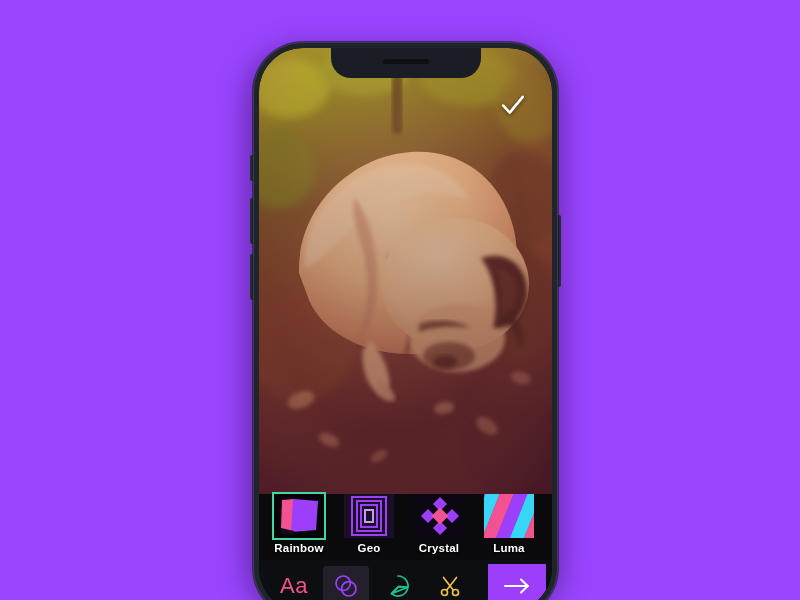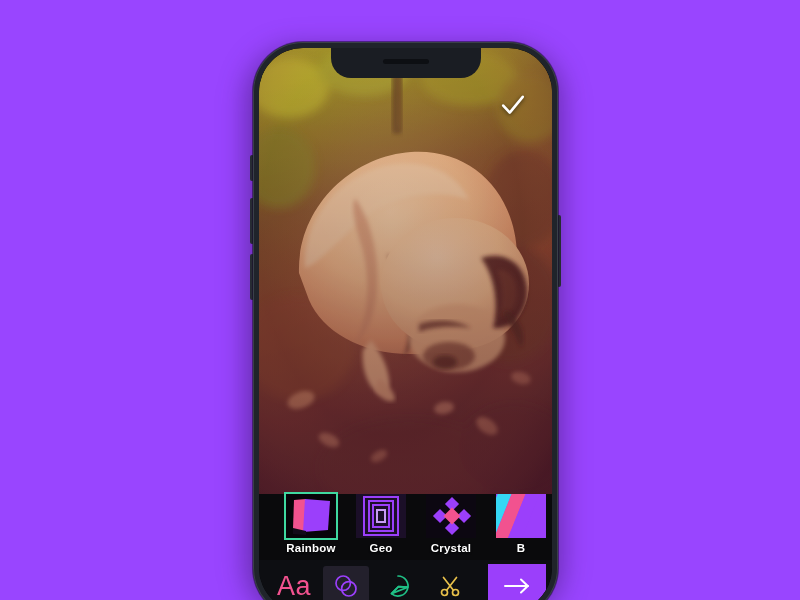--- a/index.html
+++ b/index.html
@@ -58,21 +58,21 @@
 
   .check{
     position:absolute; right:26px; top:44px; z-index:25;
     width:26px; height:26px;
   }
   .check svg{ width:100%; height:100%; display:block;
     filter:drop-shadow(0 1px 2px rgba(0,0,0,.6)); }
 
   
   .filters{
-    position:absolute; left:16px; right:0; top:440px; height:68px;
+    position:absolute; left:4px; right:0; top:440px; height:68px;
     display:flex; align-items:flex-start; gap:14px;
     padding:6px 0 0 8px; z-index:20;
   }
   .filter{ width:56px; flex:0 0 56px; text-align:center; }
   .thumb{
     width:50px; height:44px; margin:0 auto; position:relative;
     background:#0c0711; overflow:hidden;
   }
   .filter.sel .thumb{ box-shadow:0 0 0 2px #3fd9a0; }
   .thumb svg{ display:block; width:100%; height:100%; }
@@ -89,21 +89,21 @@
     display:flex; align-items:center;
   }
   .tool{
     width:46px; height:40px; margin-left:6px;
     display:flex; align-items:center; justify-content:center;
     border-radius:3px;
   }
   .tool:first-child{ margin-left:12px; }
   .tool.active{ background:#23202c; }
   .tool svg{ display:block; }
-  .aa{ color:#f2528f; font-size:27px; font-weight:normal; letter-spacing:.5px; }
+  .aa{ color:#f2528f; font-size:22px; font-weight:normal; letter-spacing:.5px; }
   .send{
     position:absolute; right:6px; top:4px;
     width:58px; height:44px; background:#9b3ffb;
     display:flex; align-items:center; justify-content:center;
   }
 </style>
 </head>
 <body>
 
 <div class="phone-shadow"></div>
@@ -267,20 +267,35 @@
               <rect x="21" y="5" width="10" height="10" fill="#9b3ffb" transform="rotate(45 26 10)"></rect>
               <rect x="21" y="29" width="10" height="10" fill="#9b3ffb" transform="rotate(45 26 34)"></rect>
               <rect x="9" y="17" width="10" height="10" fill="#9b3ffb" transform="rotate(45 14 22)"></rect>
               <rect x="33" y="17" width="10" height="10" fill="#9b3ffb" transform="rotate(45 38 22)"></rect>
               <rect x="20" y="16" width="12" height="12" fill="#f2528f" transform="rotate(45 26 22)"></rect>
             </svg>
           </div>
           <div class="flabel">Crystal</div>
         </div>
 
+        <div class="filter">
+          <div class="thumb">
+            <svg viewBox="0 0 50 44">
+              <rect width="50" height="44" fill="#9b3ffb"></rect>
+              <g>
+                <path d="M-16 44 L4 -6 L18 -6 L-2 44 Z" fill="#35d7f5"></path>
+                <path d="M-2 44 L18 -6 L32 -6 L12 44 Z" fill="#f2528f"></path>
+                <path d="M12 44 L32 -6 L46 -6 L26 44 Z" fill="#9b3ffb"></path>
+                <path d="M26 44 L46 -6 L60 -6 L40 44 Z" fill="#35d7f5"></path>
+                <path d="M40 44 L60 -6 L74 -6 L54 44 Z" fill="#f2528f"></path>
+              </g>
+            </svg>
+          </div>
+          <div class="flabel">Luma</div>
+        </div>
 
         <div class="filter">
           <div class="thumb">
             <svg viewBox="0 0 50 44">
               <rect width="50" height="44" fill="#9b3ffb"></rect>
               <path d="M-16 44 L4 -6 L18 -6 L-2 44 Z" fill="#35d7f5"></path>
               <path d="M-2 44 L18 -6 L32 -6 L12 44 Z" fill="#f2528f"></path>
               <path d="M12 44 L32 -6 L46 -6 L26 44 Z" fill="#9b3ffb"></path>
             </svg>
           </div>

